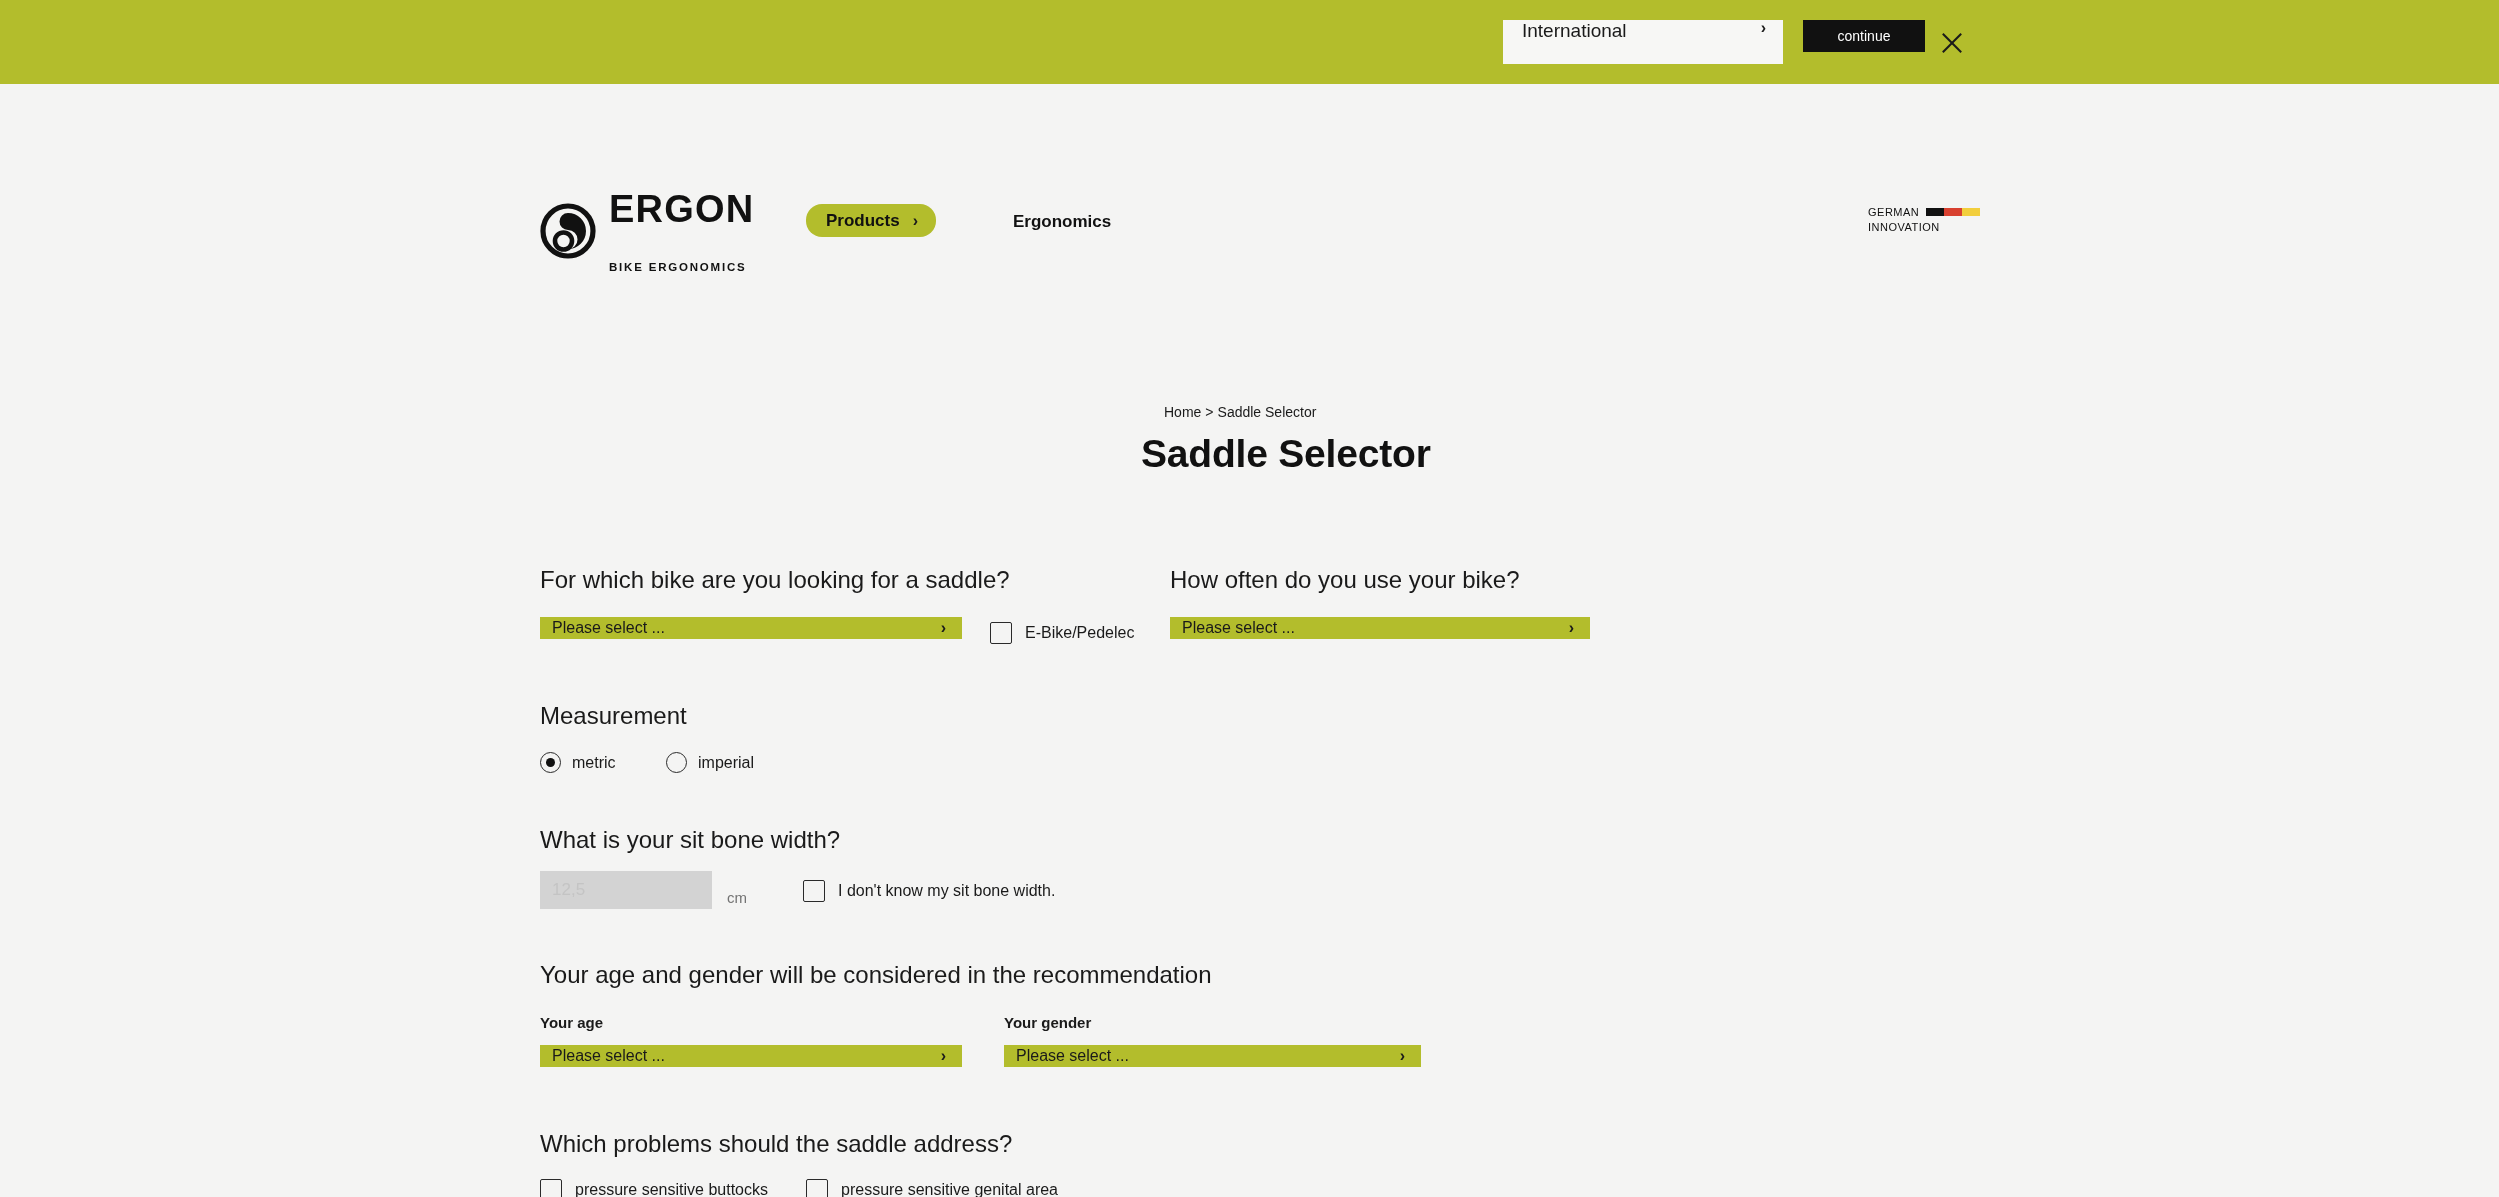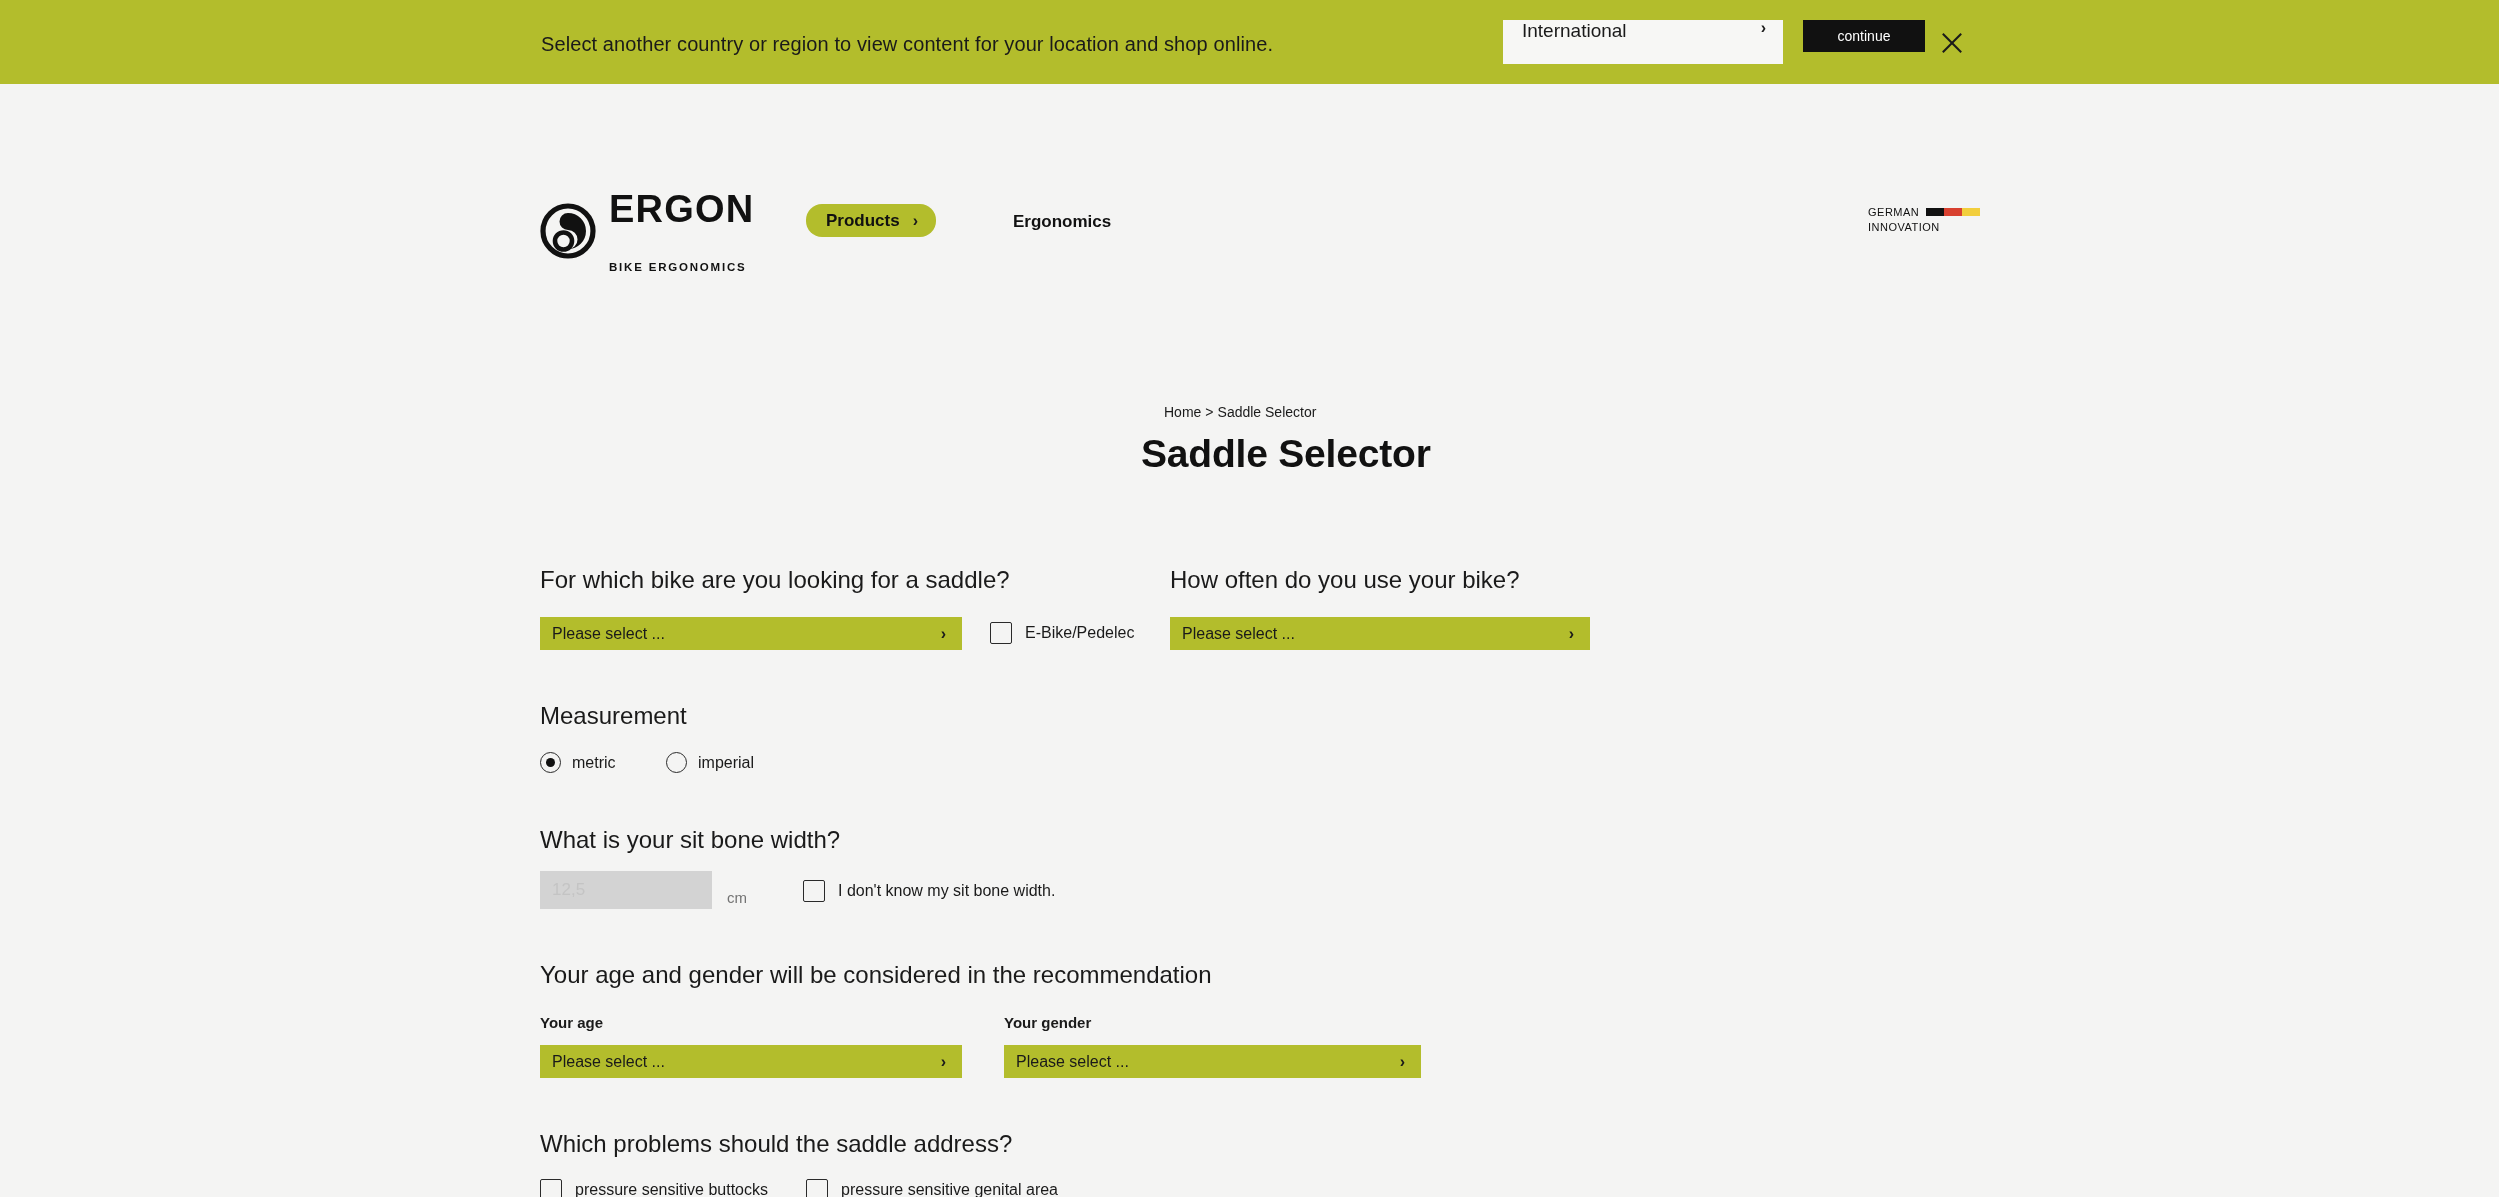--- a/index.html
+++ b/index.html
@@ -175,21 +175,21 @@
     color: #1a1a1a;
     font-weight: 400;
   }
   .sub-label {
     font-size: 15px;
     font-weight: 700;
     color: #1a1a1a;
   }
 
   .select-box {
-    height: 33px;
+    height: 22px;
     background: #b3bd2c;
     display: flex;
     align-items: center;
     justify-content: space-between;
     padding: 0 16px 0 12px;
     font-size: 16px;
     color: #1a1a1a;
     cursor: pointer;
   }
 
@@ -239,21 +239,20 @@
   .sitbone-input::placeholder { color: #c4c4c4; }
   .unit-label { font-size: 15px; color: #737373; }
 
   
   .abs { position: absolute; }
 </style>
 </head>
 <body>
 
 <div class="country-banner">
-  <div class="country-banner-text">Select another country or region to view content for your location and shop online.</div>
 
   <div class="country-select">
     <span class="country-select-label">International</span>
     <span class="chev">›</span>
   </div>
 
   <button class="continue-btn">continue</button>
 
   <div class="close-x"></div>
 </div>

